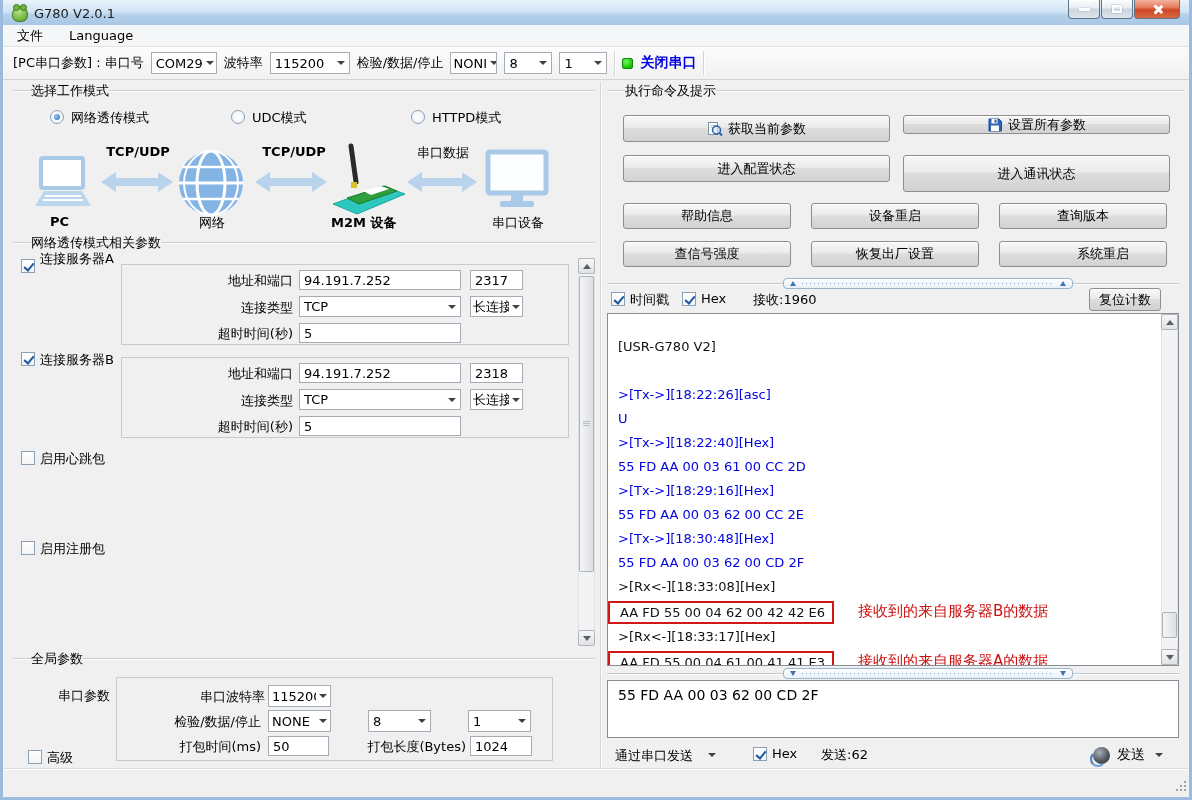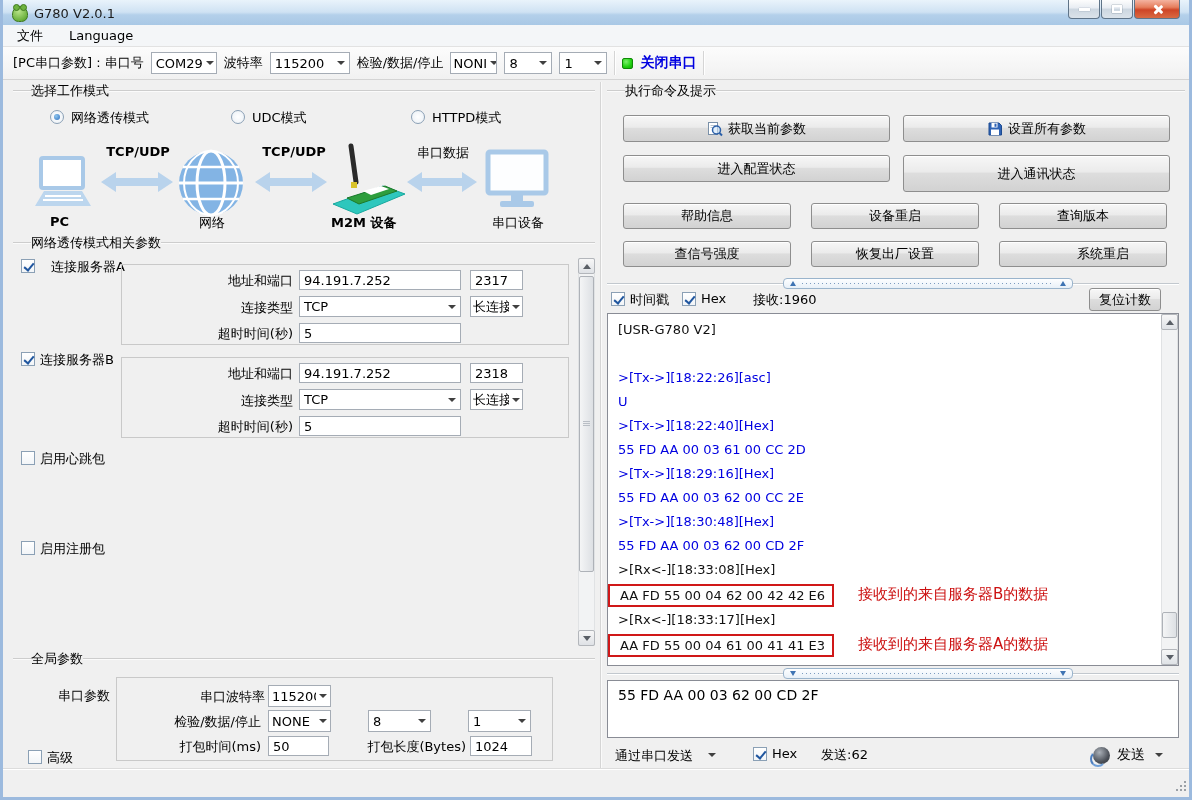--- a/index.html
+++ b/index.html
@@ -196,21 +196,21 @@
   </svg>
   <span class="lbl" style="left:489px;top:214px;">串口设备</span>
 
   <div class="cap" style="left:10px;top:234px;width:582px;">
     <span class="line lead"></span>
       <span>网络透传模式相关参数</span>
       <span class="line tail"></span>
   </div>
 
   <div class="cb on" style="left:18px;top:259px;"></div>
-  <span class="lbl" style="left:37px;top:258px;margin-left:11px;">连接服务器A</span>
+  <span class="lbl" style="left:37px;top:250px;">连接服务器A</span>
   <div class="panelbox" style="left:118px;top:264px;width:448px;height:81px;"></div>
   <span class="lbl" style="left:130px;top:272px;width:160px;text-align:right;">地址和端口</span>
   <input class="tb" style="left: 296px; top: 270px; width: 162px;" readonly="" value="94.191.7.252">
   <input class="tb" style="left: 467px; top: 270px; width: 53px;" readonly="" value="2317">
   <span class="lbl" style="left:130px;top:299px;width:160px;text-align:right;">连接类型</span>
   <div class="combo sel" style="left:296px;top:296px;width:162px;height:21px;">
       <span>TCP</span>
       <span class="arrow-dn"></span>
     </div>
   <div class="combo sel" style="left:467px;top:296px;width:53px;height:21px;padding:0 2px;">
@@ -297,21 +297,21 @@
   <div class="btn" style="left:620px;top:115px;width:267px;height:27px;">
     <svg width="16" height="16">
       <rect x="1.5" y="1.5" width="9" height="12" fill="#fff" stroke="#7a90a8"></rect>
       <line x1="3.5" y1="4.5" x2="8.5" y2="4.5" stroke="#b8c4d0"></line>
         <line x1="3.5" y1="6.5" x2="8.5" y2="6.5" stroke="#b8c4d0"></line>
       <circle cx="9.5" cy="9" r="4" fill="rgba(205,228,250,0.6)" stroke="#2b5fa8" stroke-width="1.5"></circle>
       <line x1="12.5" y1="12" x2="15" y2="14.5" stroke="#2b5fa8" stroke-width="2"></line>
     </svg>
     <span>获取当前参数</span>
   </div>
-  <div class="btn" style="left:900px;top:115px;width:267px;height:27px;">
+  <div class="btn" style="left:900px;top:115px;width:267px;height:19px;">
     <svg width="16" height="16">
       <path d="M2 2 h10 l2.5 2.5 V14 H2 Z" fill="#2f63b5" stroke="#1d4a90"></path>
       <rect x="4.5" y="2" width="6" height="4.5" fill="#fff"></rect>
         <rect x="7.5" y="2.6" width="2" height="3.2" fill="#2f63b5"></rect>
       <rect x="4" y="8.5" width="8" height="5.5" fill="#fff"></rect>
     </svg>
     <span>设置所有参数</span>
   </div>
   <div class="btn" style="left:620px;top:155px;width:267px;height:27px;">
       <span>进入配置状态</span>
@@ -347,21 +347,21 @@
 
   <div class="cb on" style="left:608px;top:292px;"></div>
   <span class="lbl" style="left:627px;top:291px;">时间戳</span>
   <div class="cb on" style="left:679px;top:292px;"></div>
   <span class="lbl" style="left:698px;top:291px;">Hex</span>
   <span class="lbl" style="left:750px;top:291px;">接收:1960</span>
   <div class="btn" style="left:1086px;top:288px;width:72px;height:23px;">
       <span>复位计数</span>
     </div>
 
-  <div class="logbox" style="left:604px;top:313px;width:572px;height:353px;padding:4px 10px;" id="recv-log">
+  <div class="logbox" style="left:604px;top:313px;width:572px;height:353px;padding:21px 10px;" id="recv-log">
       <div class="log-line rx"><span>[USR-G780 V2]</span></div>
       <div class="log-line rx"><span>&nbsp;</span></div>
       <div class="log-line tx"><span>&gt;[Tx-&gt;][18:22:26][asc]</span></div>
       <div class="log-line tx"><span>U</span></div>
       <div class="log-line tx"><span>&gt;[Tx-&gt;][18:22:40][Hex]</span></div>
       <div class="log-line tx"><span>55 FD AA 00 03 61 00 CC 2D</span></div>
       <div class="log-line tx"><span>&gt;[Tx-&gt;][18:29:16][Hex]</span></div>
       <div class="log-line tx"><span>55 FD AA 00 03 62 00 CC 2E</span></div>
       <div class="log-line tx"><span>&gt;[Tx-&gt;][18:30:48][Hex]</span></div>
       <div class="log-line tx"><span>55 FD AA 00 03 62 00 CD 2F</span></div>

